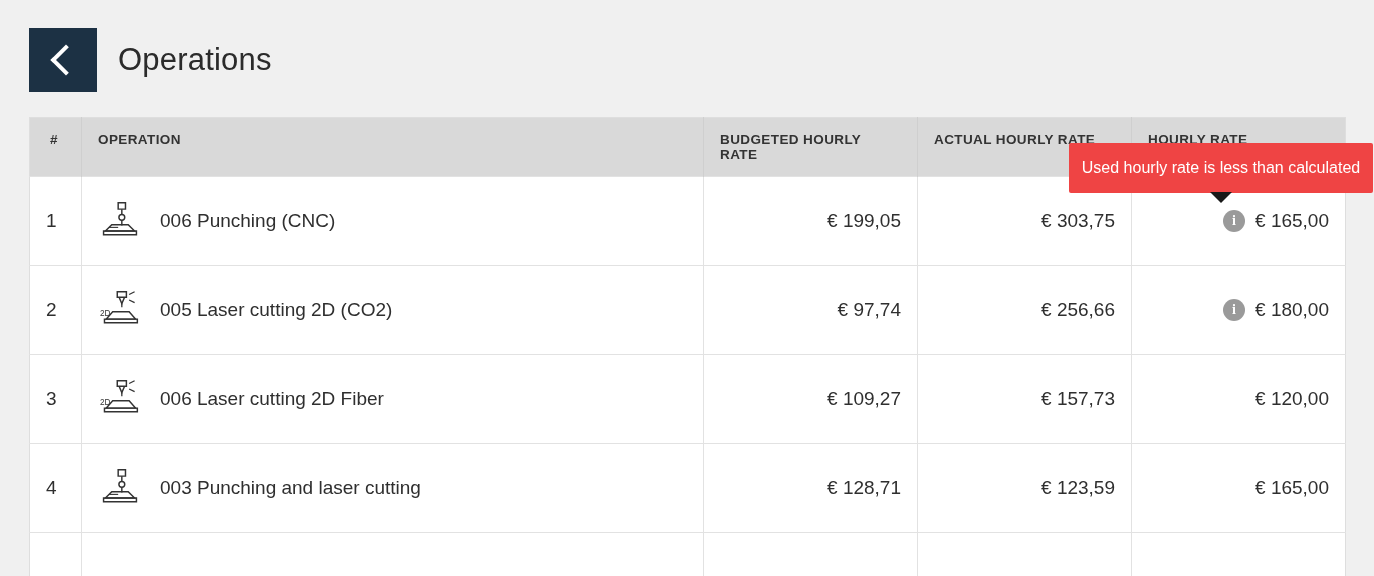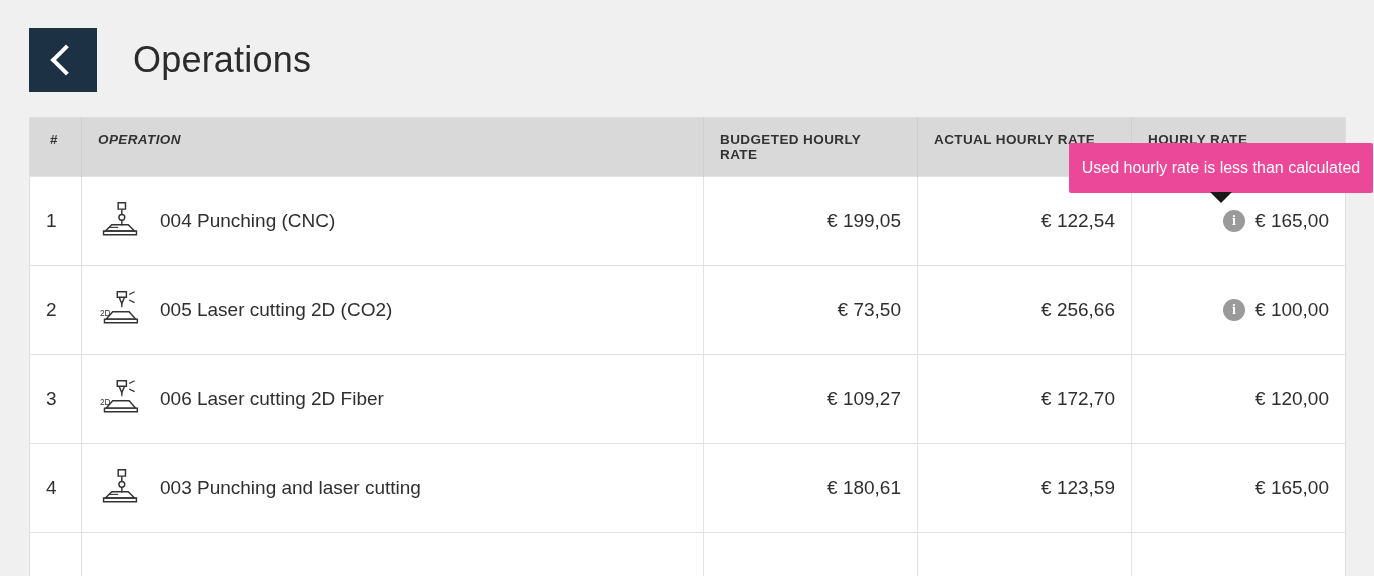--- a/index.html
+++ b/index.html
@@ -35,23 +35,23 @@
   .back-chevron {
     display: block;
     width: 18px;
     height: 18px;
     border-left: 4px solid #ffffff;
     border-bottom: 4px solid #ffffff;
     transform: rotate(45deg);
     margin-left: 6px;
   }
   .page-title {
-    font-size: 36px;
+    font-size: 31px;
     color: #2b2b2b;
-    margin-left: 36px;
+    margin-left: 21px;
     font-weight: normal;
     letter-spacing: 0.2px;
   }
 
   
   .table-wrap {
     margin: 25px 29px 0 29px;
     position: relative;
   }
   table.ops {
@@ -68,21 +68,21 @@
     font-weight: bold;
     letter-spacing: 0.4px;
     text-align: left;
     padding: 14px 16px;
     height: 42px;
     vertical-align: top;
     border-right: 1px solid #cfcfcf;
     box-sizing: border-box;
   }
   table.ops thead th.num { width: 52px; text-align: left; padding-left: 20px;}
-  table.ops thead th.op  { width: 622px; font-style: italic; }
+  table.ops thead th.op  { width: 622px; }
   table.ops thead th.rate { width: 214px; }
   table.ops thead th:last-child { border-right: none; }
   table.ops thead th.rate-head { text-align: left; }
 
   table.ops tbody td {
     font-size: 19px;
     color: #2f2f2f;
     padding: 0 16px;
     height: 89px;
     border-top: 1px solid #e2e2e2;
@@ -128,21 +128,21 @@
     flex: 0 0 auto;
     cursor: pointer;
   }
 
   
   .tooltip {
     position: absolute;
     left: 1040px;
     top: 26px;
     width: 304px;
-    background: #ec4899;
+    background: #ef4444;
     color: #ffffff;
     font-size: 16px;
     line-height: 22px;
     text-align: center;
     padding: 14px 12px;
     box-sizing: border-box;
     border-radius: 2px;
     z-index: 20;
   }
   .tooltip::after {
@@ -193,25 +193,25 @@
             <div class="op-cell">
               <svg class="machine-icon" viewBox="0 0 48 46">
                 <path d="M22 3 h8 v7 h-8 z" fill="none" stroke="#333" stroke-width="1.6"></path>
                 <path d="M26 10 v6" fill="none" stroke="#333" stroke-width="1.6"></path>
                 <circle cx="26" cy="19" r="3.2" fill="none" stroke="#333" stroke-width="1.6"></circle>
                 <path d="M26 22 v6" fill="none" stroke="#333" stroke-width="1.6"></path>
                 <path d="M8 34 L40 34 L33 27 L15 27 Z" fill="none" stroke="#333" stroke-width="1.6"></path>
                 <path d="M6 34 L42 34 L42 38 L6 38 Z" fill="none" stroke="#333" stroke-width="1.6"></path>
                 <path d="M12 30 h10" fill="none" stroke="#333" stroke-width="1.2"></path>
               </svg>
-              <span class="op-label">004 Punching (CNC)</span>
+              <span class="op-label">006 Punching (CNC)</span>
             </div>
           </td>
           <td class="money">€ 199,05</td>
-          <td class="money">€ 122,54</td>
+          <td class="money">€ 303,75</td>
           <td class="money">
             <div class="money-inner">
               <span class="info-badge">i</span>
               <span>€ 165,00</span>
             </div>
           </td>
         </tr>
 
         <tr class="row-alert">
           <td class="num">2</td>
@@ -222,26 +222,26 @@
                 <path d="M23 9 l3 7 l3 -7" fill="none" stroke="#333" stroke-width="1.6"></path>
                 <path d="M26 16 v4" fill="none" stroke="#333" stroke-width="1.4"></path>
                 <path d="M34 6 l6 -3 M34 12 l6 3" fill="none" stroke="#333" stroke-width="1.4"></path>
                 <path d="M9 33 L41 33 L34 25 L16 25 Z" fill="none" stroke="#333" stroke-width="1.6"></path>
                 <path d="M7 33 L43 33 L43 37 L7 37 Z" fill="none" stroke="#333" stroke-width="1.6"></path>
                 <text x="2" y="30" font-family="Liberation Sans, sans-serif" font-size="9" fill="#333">2D</text>
               </svg>
               <span class="op-label">005 Laser cutting 2D (CO2)</span>
             </div>
           </td>
-          <td class="money">€ 73,50</td>
+          <td class="money">€ 97,74</td>
           <td class="money">€ 256,66</td>
           <td class="money">
             <div class="money-inner">
               <span class="info-badge">i</span>
-              <span>€ 100,00</span>
+              <span>€ 180,00</span>
             </div>
           </td>
         </tr>
 
         <tr>
           <td class="num">3</td>
           <td class="op">
             <div class="op-cell">
               <svg class="machine-icon" viewBox="0 0 48 46">
                 <path d="M21 3 h10 v6 h-10 z" fill="none" stroke="#333" stroke-width="1.6"></path>
@@ -249,41 +249,41 @@
                 <path d="M26 16 v4" fill="none" stroke="#333" stroke-width="1.4"></path>
                 <path d="M34 6 l6 -3 M34 12 l6 3" fill="none" stroke="#333" stroke-width="1.4"></path>
                 <path d="M9 33 L41 33 L34 25 L16 25 Z" fill="none" stroke="#333" stroke-width="1.6"></path>
                 <path d="M7 33 L43 33 L43 37 L7 37 Z" fill="none" stroke="#333" stroke-width="1.6"></path>
                 <text x="2" y="30" font-family="Liberation Sans, sans-serif" font-size="9" fill="#333">2D</text>
               </svg>
               <span class="op-label">006 Laser cutting 2D Fiber</span>
             </div>
           </td>
           <td class="money">€ 109,27</td>
-          <td class="money">€ 172,70</td>
+          <td class="money">€ 157,73</td>
           <td class="money">€ 120,00</td>
         </tr>
 
         <tr>
           <td class="num">4</td>
           <td class="op">
             <div class="op-cell">
               <svg class="machine-icon" viewBox="0 0 48 46">
                 <path d="M22 3 h8 v7 h-8 z" fill="none" stroke="#333" stroke-width="1.6"></path>
                 <path d="M26 10 v6" fill="none" stroke="#333" stroke-width="1.6"></path>
                 <circle cx="26" cy="19" r="3.2" fill="none" stroke="#333" stroke-width="1.6"></circle>
                 <path d="M26 22 v6" fill="none" stroke="#333" stroke-width="1.6"></path>
                 <path d="M8 34 L40 34 L33 27 L15 27 Z" fill="none" stroke="#333" stroke-width="1.6"></path>
                 <path d="M6 34 L42 34 L42 38 L6 38 Z" fill="none" stroke="#333" stroke-width="1.6"></path>
                 <path d="M12 30 h10" fill="none" stroke="#333" stroke-width="1.2"></path>
               </svg>
               <span class="op-label">003 Punching and laser cutting</span>
             </div>
           </td>
-          <td class="money">€ 180,61</td>
+          <td class="money">€ 128,71</td>
           <td class="money">€ 123,59</td>
           <td class="money">€ 165,00</td>
         </tr>
 
         <tr class="row-partial">
           <td class="num"></td>
           <td class="op"></td>
           <td class="money"></td>
           <td class="money"></td>
           <td class="money"></td>

